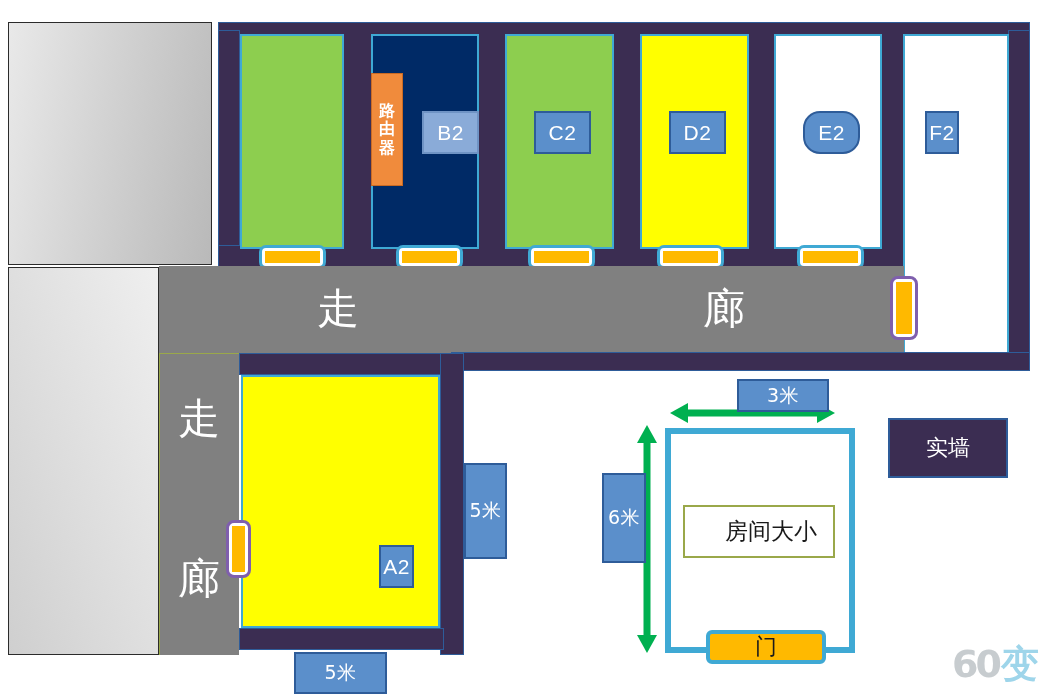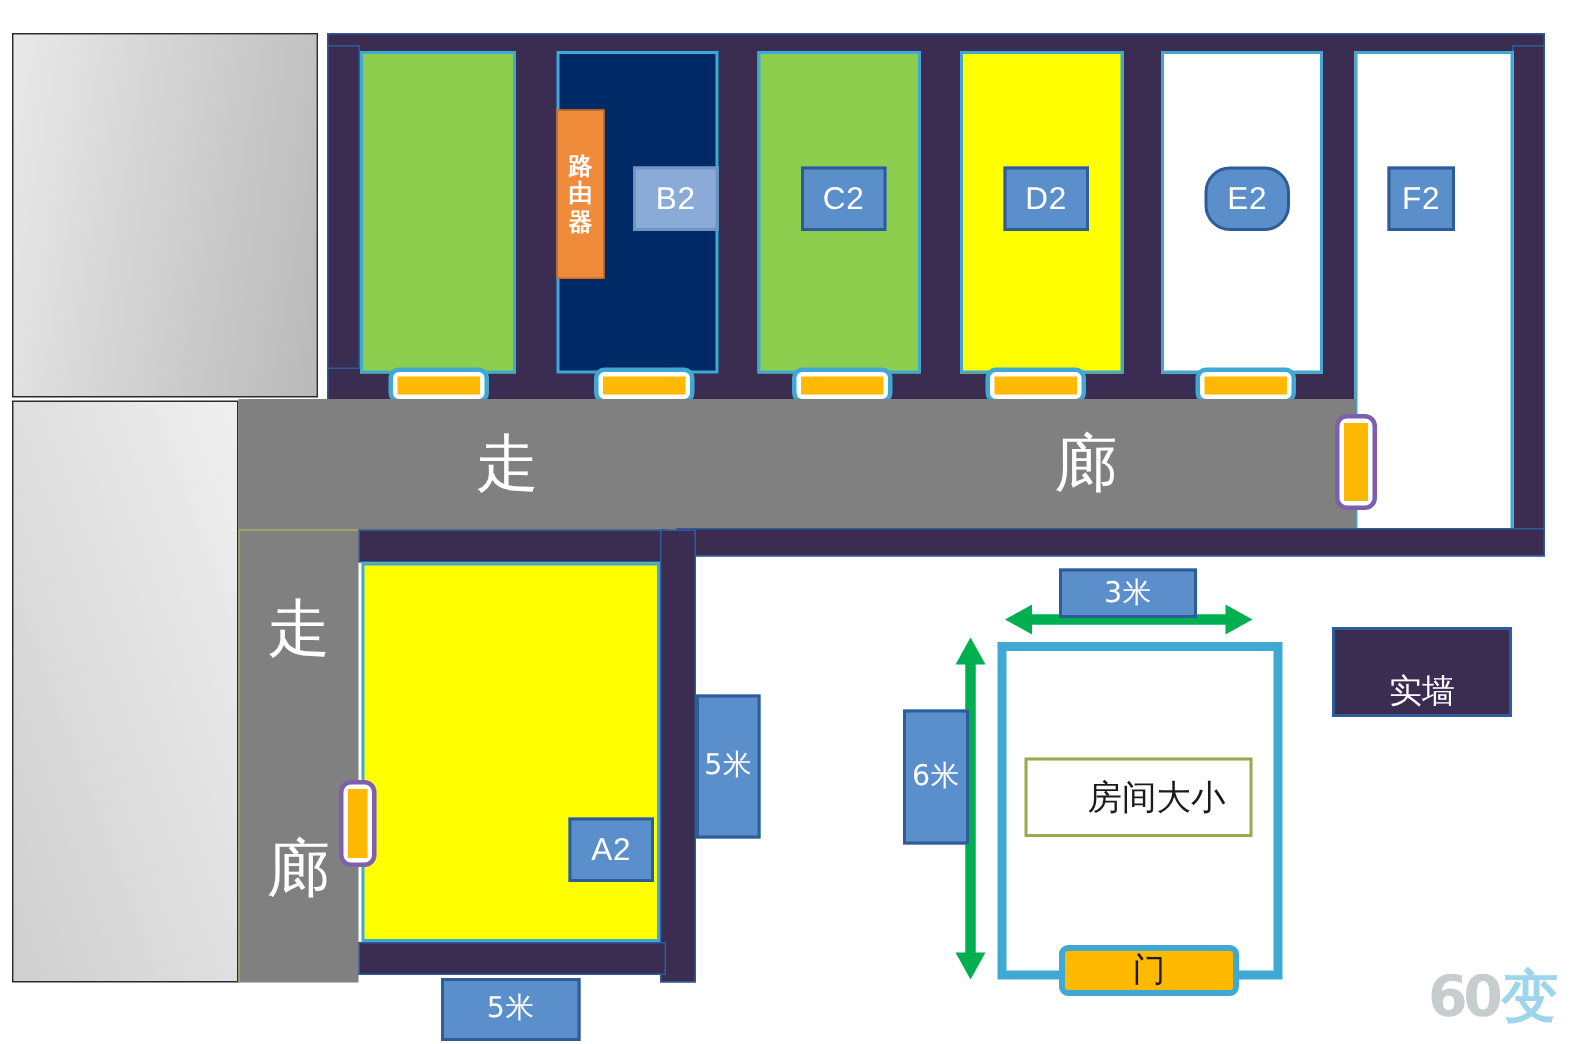--- a/index.html
+++ b/index.html
@@ -227,21 +227,21 @@
   </div>
   <div class="abs chip" style="left:534px; top:111px; width:57px; height:43px;">
     <span>C2</span>
   </div>
   <div class="abs chip" style="left:669px; top:111px; width:57px; height:43px;">
     <span>D2</span>
   </div>
   <div class="abs chip" style="left:803px; top:111px; width:57px; height:43px;border-radius:17px;">
     <span>E2</span>
   </div>
-  <div class="abs chip" style="left:925px; top:111px; width:45px; height:43px;">
+  <div class="abs chip" style="left:925px; top:111px; width:34px; height:43px;">
     <span>F2</span>
   </div>
 
   <div class="abs door" style="left:259px; top:245px; width:67px; height:24px;">
       <i></i>
     </div>
   <div class="abs door" style="left:396px; top:245px; width:67px; height:24px;">
       <i></i>
     </div>
   <div class="abs door" style="left:528px; top:245px; width:67px; height:24px;">
@@ -281,37 +281,37 @@
   <div class="abs wall" style="left:239px; top:353px; width:205px; height:22px;"></div>
   <div class="abs wall" style="left:440px; top:353px; width:24px; height:302px;"></div>
   <div class="abs wall" style="left:239px; top:628px; width:205px; height:22px;"></div>
 
   <div class="abs room-yellow" style="left:241px; top:375px; width:199px; height:253px; border:2px solid #3fa9d4;"></div>
 
   <div class="abs opening" style="left:226px; top:520px; width:25px; height:58px;">
       <i></i>
     </div>
 
-  <div class="abs chip" style="left:379px; top:545px; width:57px; height:43px;">
+  <div class="abs chip" style="left:379px; top:545px; width:35px; height:43px;">
     <span>A2</span>
   </div>
 
   <div class="abs chip chip-cn" style="left:464px; top:463px; width:43px; height:96px;">
     <span>5米</span>
   </div>
   <div class="abs chip chip-cn" style="left:294px; top:652px; width:93px; height:42px; flex-direction:row;">
     <span>5米</span>
   </div>
 
   <svg class="abs" style="left:670px; top:400px; width:165px; height:26px;" viewBox="0 0 165 26">
     <line x1="12" y1="13" x2="153" y2="13" stroke="#00b050" stroke-width="7"></line>
     <polygon points="0,13 18,3 18,23" fill="#00b050"></polygon>
     <polygon points="165,13 147,3 147,23" fill="#00b050"></polygon>
   </svg>
-  <div class="abs chip chip-cn" style="left:706px; top:379px; width:92px; height:33px; flex-direction:row;">
+  <div class="abs chip chip-cn" style="left:737px; top:379px; width:92px; height:33px; flex-direction:row;">
     <span>3米</span>
   </div>
 
   <svg class="abs" style="left:634px; top:425px; width:26px; height:228px;" viewBox="0 0 26 228">
     <line x1="13" y1="12" x2="13" y2="216" stroke="#00b050" stroke-width="7"></line>
     <polygon points="13,0 3,18 23,18" fill="#00b050"></polygon>
     <polygon points="13,228 3,210 23,210" fill="#00b050"></polygon>
   </svg>
   <div class="abs chip chip-cn" style="left:602px; top:473px; width:44px; height:90px;">
     <span>6米</span>
@@ -320,21 +320,21 @@
   <div class="abs lg-room" style="left:665px; top:428px; width:190px; height:225px;"></div>
 
   <div class="abs lg-inner" style="left:683px; top:505px; width:152px; height:53px;padding-left:24px;">
     <span>房间大小</span>
   </div>
 
   <div class="abs lg-door" style="left:706px; top:630px; width:120px; height:34px;">
     <span>门</span>
   </div>
 
-  <div class="abs lg-wall" style="left:888px; top:418px; width:120px; height:60px;align-items:flex-end;">
+  <div class="abs lg-wall" style="left:888px; top:418px; width:120px; height:60px;">
     <span>实墙</span>
   </div>
 
   <div class="abs wm" style="left:952px; top:645px;">
     <span class="n">60</span>
     <span class="c">变</span>
   </div>
 
 </div>
 

